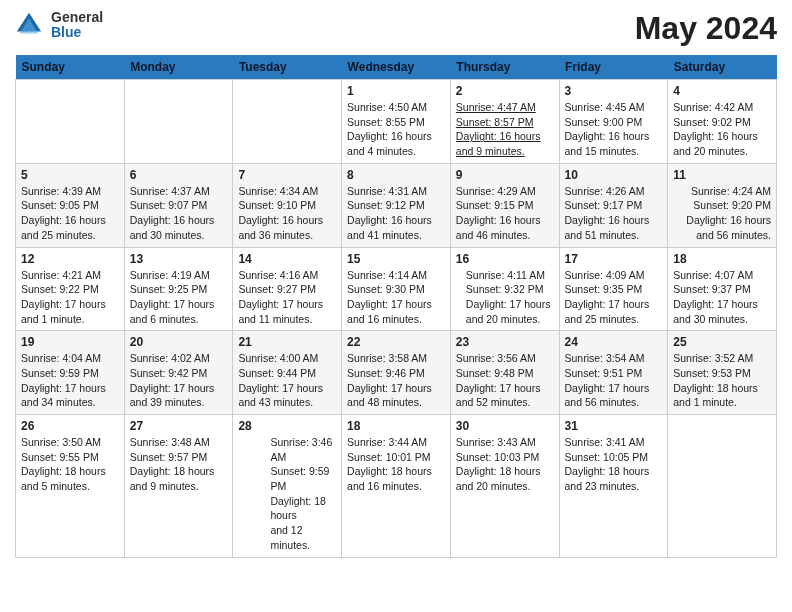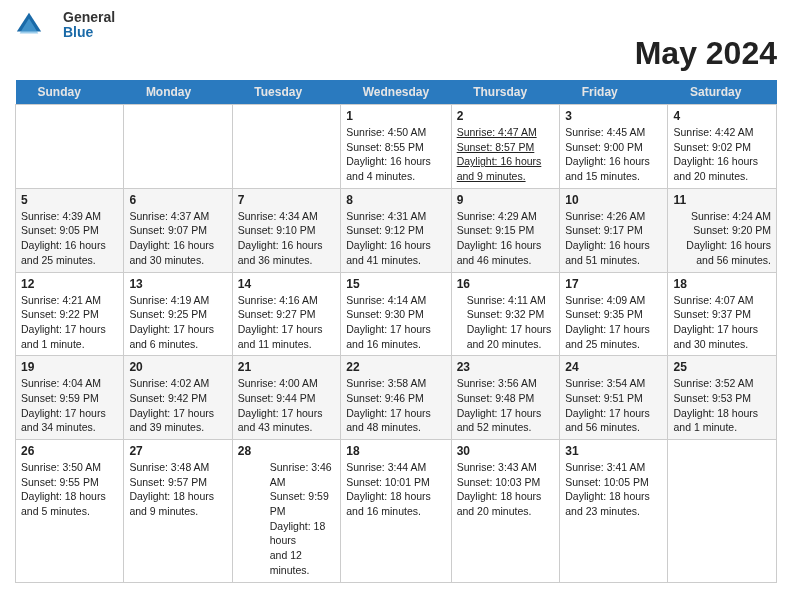--- a/index.html
+++ b/index.html
@@ -12,21 +12,21 @@
     }
     .header {
       display: flex;
       justify-content: space-between;
       align-items: flex-start;
       margin-bottom: 8px;
     }
     .logo {
       display: flex;
       align-items: center;
-      gap: 20px;
+      gap: 8px;
     }
     .logo-text {
       display: flex;
       flex-direction: column;
       line-height: 1.1;
     }
     .logo-general {
       font-size: 14px;
       font-weight: bold;
       color: #333;
@@ -35,41 +35,40 @@
       font-size: 14px;
       font-weight: bold;
       color: #1a6aa8;
     }
     .logo-icon {
       width: 28px;
       height: 28px;
     }
     .title-block {
       text-align: center;
-      margin-top: 25px;
     }
     .month-year {
       font-size: 32px;
       font-weight: bold;
       color: #222;
     }
     .location {
       font-size: 16px;
       color: #444;
     }
     .calendar-table {
       width: 100%;
       border-collapse: collapse;
       font-size: 11px;
     }
     .calendar-table th {
       background: #2a7abf;
-      color: #e5e5e5;
+      color: #0f172a;
       text-align: left;
-      padding: 5px 22px;
+      padding: 5px 6px;
       font-size: 12px;
       font-weight: bold;
     }
     .calendar-table td {
       border: 1px solid #ccc;
       vertical-align: top;
       padding: 4px 5px;
       width: calc(100% / 7);
       min-height: 80px;
       color: #222;

